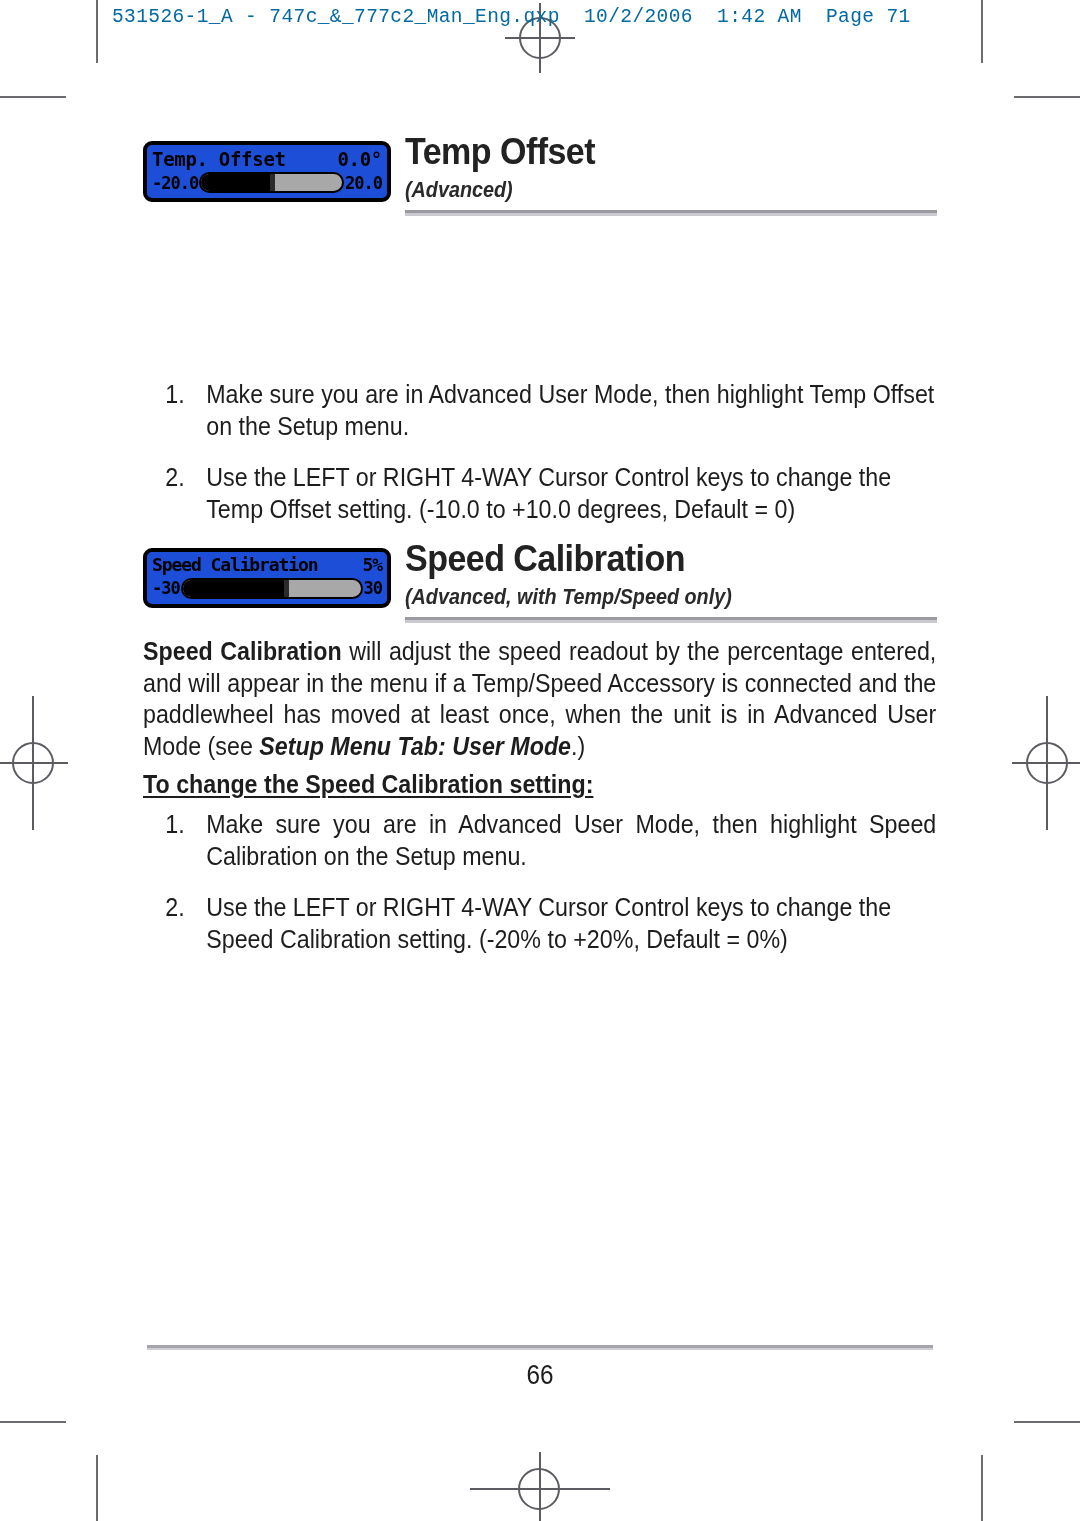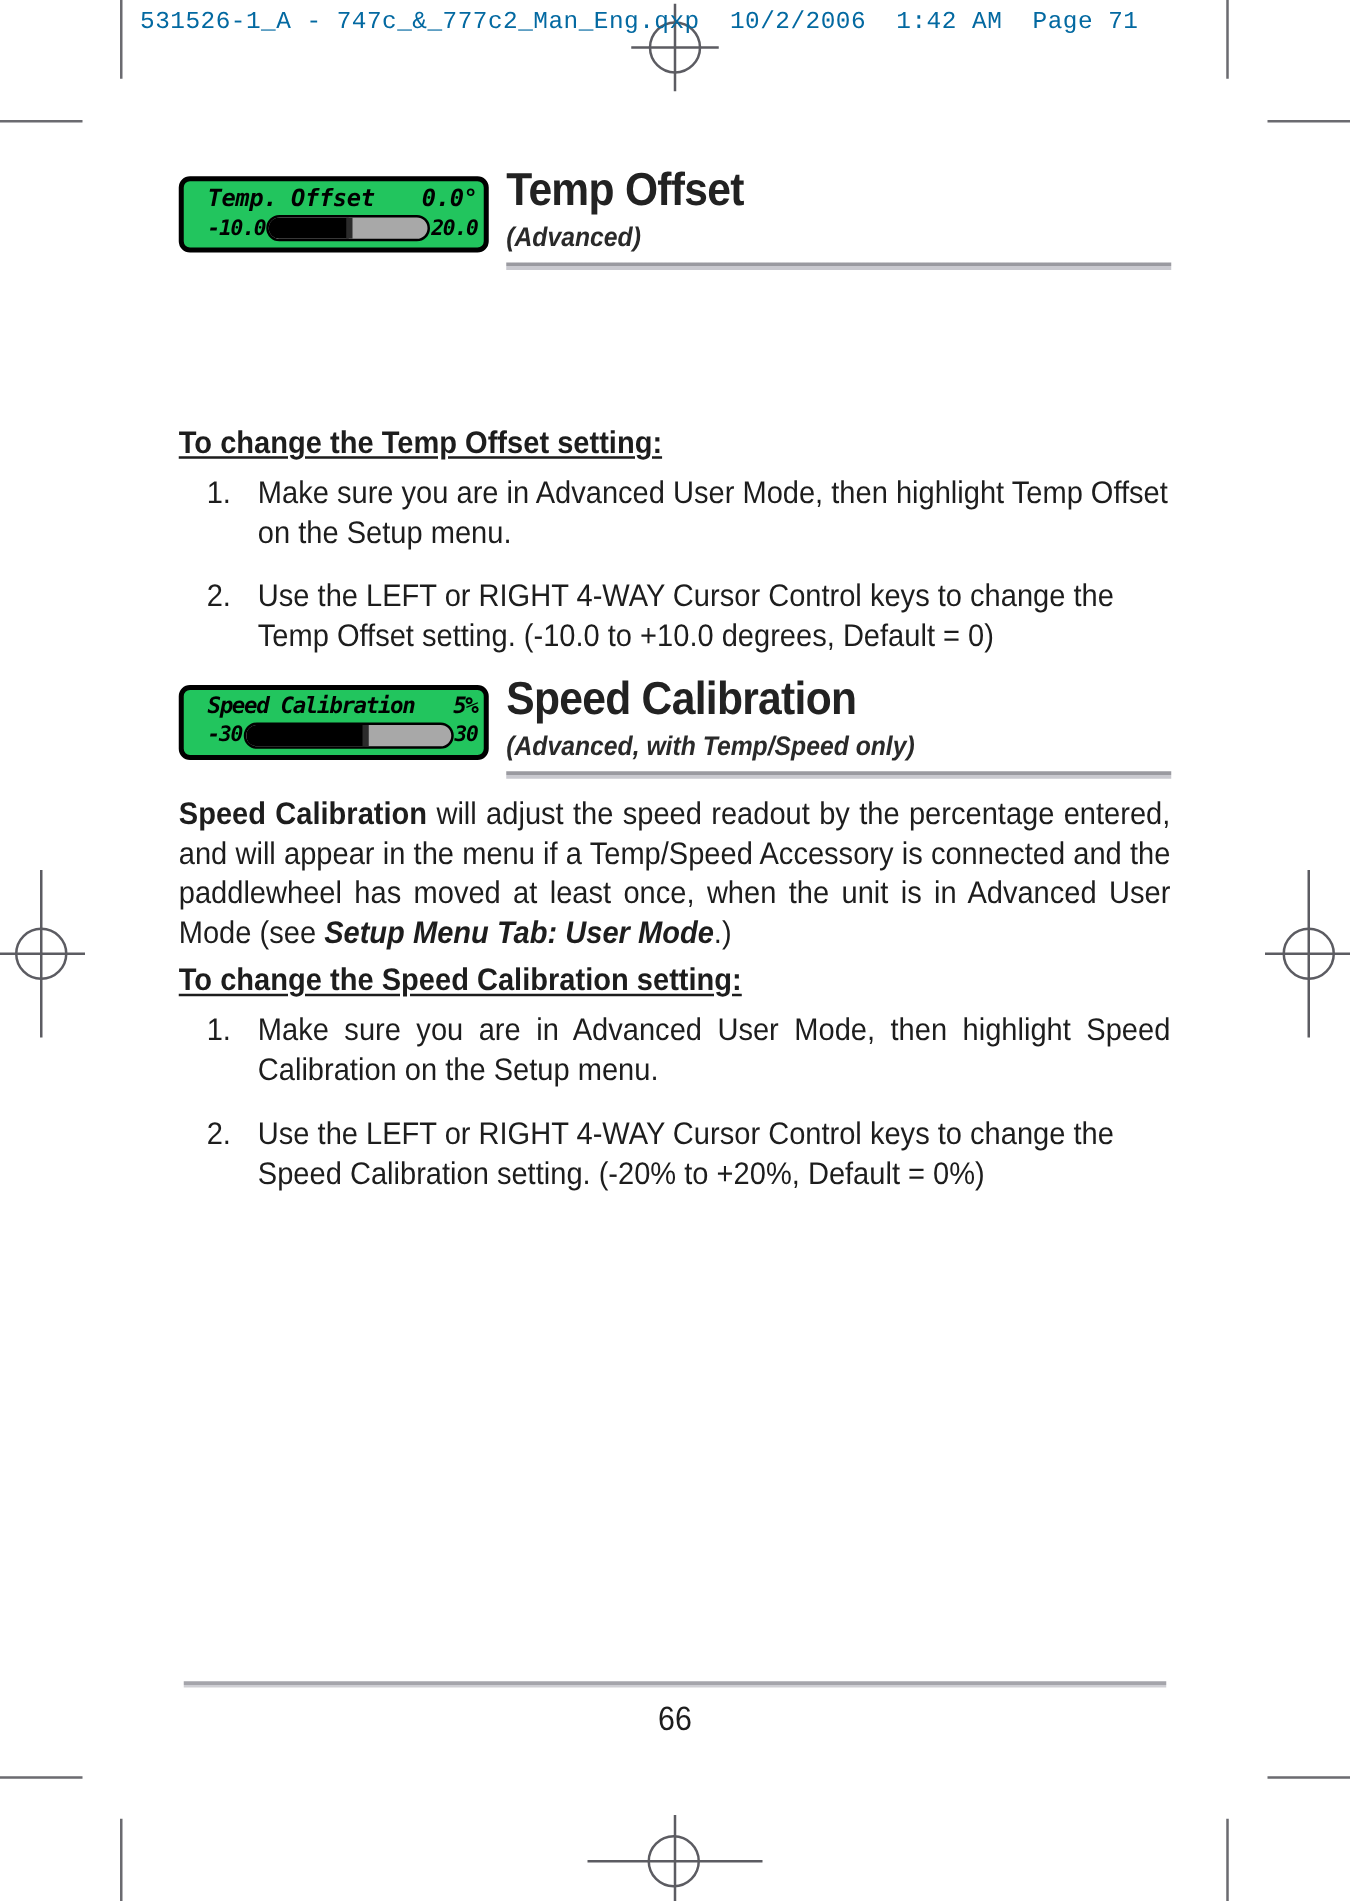--- a/index.html
+++ b/index.html
@@ -62,25 +62,24 @@
 
   .section { position: absolute; left: 143px; width: 794px; }
 
   
   .lcd {
     position: absolute;
     left: 0;
     top: 0;
     width: 248px;
     box-sizing: border-box;
-    background: #22c55e;
+    background: #1d4ed8;
     border: 4px solid #000000;
     border-radius: 9px;
-    padding: 3px 5px 5px 19px;
-    font-style: italic;
+    padding: 3px 5px 5px 5px;
   }
   .lcd-title-row {
     display: flex;
     align-items: baseline;
     justify-content: space-between;
     font-family: "DejaVu Sans Mono", monospace;
     font-weight: bold;
     font-size: 19px;
     line-height: 1.16;
     color: #000;
@@ -265,40 +264,37 @@
 
 <div class="page">
 
   <div class="section" style="top:141px;">
     <div class="lcd">
       <div class="lcd-title-row">
         <span>Temp. Offset</span>
         <span class="lcd-value">0.0°</span>
       </div>
       <div class="lcd-bar-row">
-        <span class="lcd-min">-10.0</span>
+        <span class="lcd-min">-20.0</span>
         <span class="lcd-track">
           <span class="lcd-fill" style="width:50%;"></span>
           <span class="lcd-thumb" style="left:calc(50% - 2px);"></span>
         </span>
         <span class="lcd-max">20.0</span>
       </div>
     </div>
 
     <div class="head-block">
       <div class="h1">Temp Offset</div>
       <div class="h1-sub">(Advanced)</div>
       <div class="rule"></div>
     </div>
   </div>
 
 
-  <div class="section" style="top:340px;">
-    <div class="subhead">To change the Temp Offset setting:</div>
-  </div>
 
   <div class="section" style="top:379px;">
     <ol class="olist">
       <li>
         <span class="num">1.</span>
         <span class="txt">Make sure you are in Advanced User Mode, then highlight Temp Offset on the Setup menu.</span>
       </li>
       <li>
         <span class="num">2.</span>
         <span class="txt">Use the LEFT or RIGHT 4-WAY Cursor Control keys to change the Temp Offset setting. (-10.0 to +10.0 degrees, Default = 0)</span>

